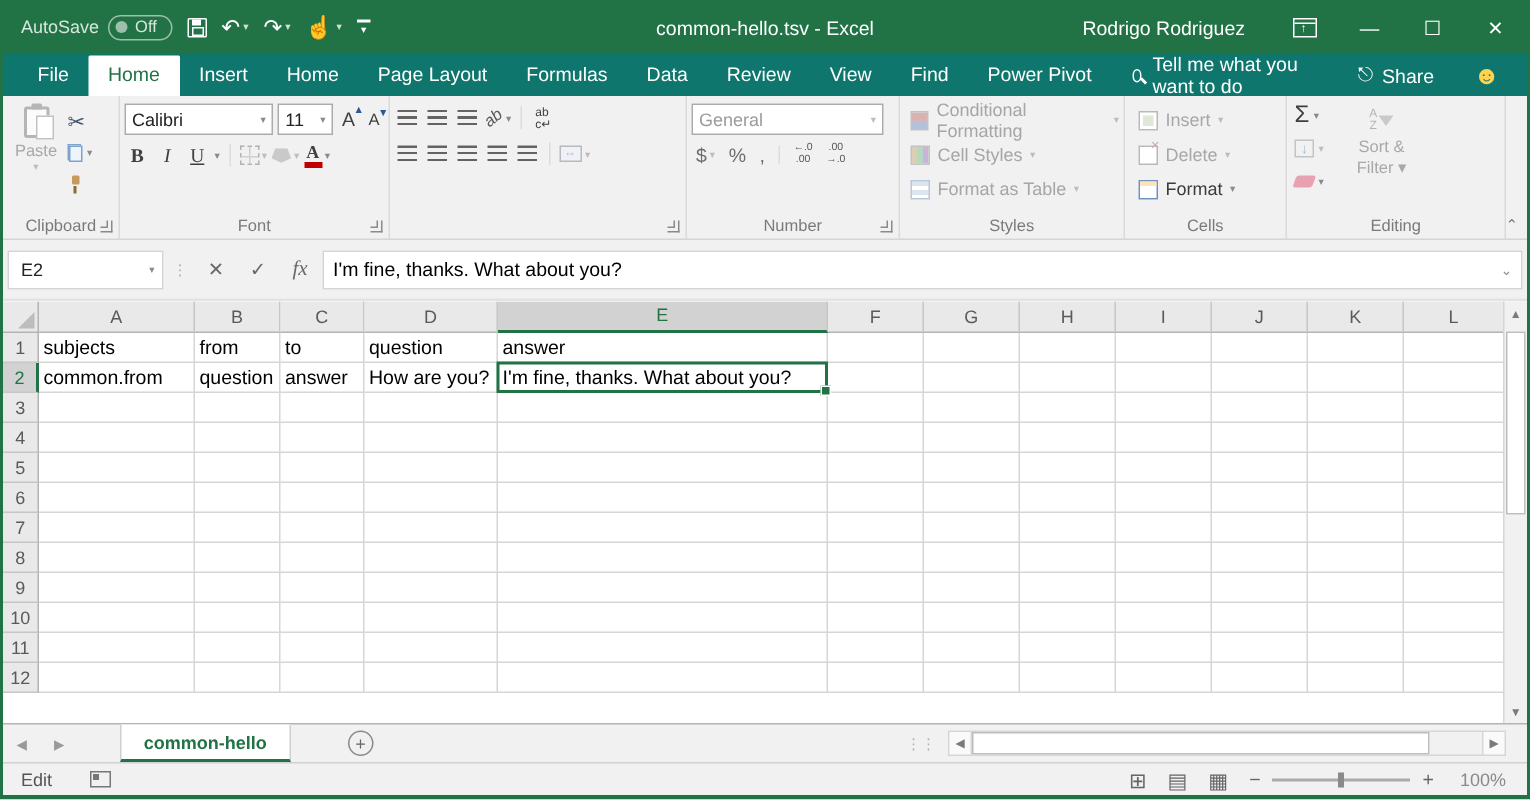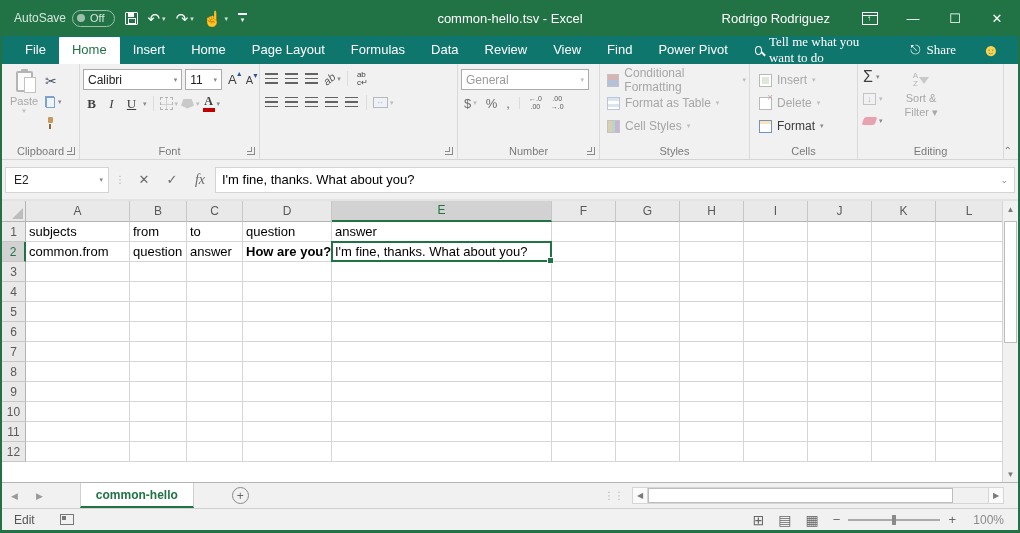--- a/index.html
+++ b/index.html
@@ -32,21 +32,21 @@
   .ribdisp::after { content:"↑"; position:absolute; left:4px; top:1px; font-size:8px; }
   .winbtn { width:42px; height:36px; display:flex; align-items:center; justify-content:center;
     font-size:13px; color:#fff; }
 
   
   .tabsrow { height:28px; background:#0f766e; display:flex; align-items:flex-end;
     padding-left:10px; flex:none;justify-content:space-between; }
   .rtab { color:#fff; font-size:13px; padding:4px 13px 7px; white-space:nowrap; }
   .rtab.active { background:#fff; color:#217346; padding-top:5px; border-radius:1px 1px 0 0; }
   .tabs-right { margin-left:auto; display:flex; align-items:center; gap:4px; padding-right:10px;
-    color:#fff; font-size:13px; height:100%;font-family:Liberation Serif, serif; }
+    color:#fff; font-size:13px; height:100%; }
   .tellme { display:flex; align-items:center; gap:7px; padding:0 14px; }
   .mag-w { width:9px; height:9px; border:1.5px solid #fff; border-radius:50%; position:relative; }
   .mag-w::after { content:""; position:absolute; width:5px; height:1.5px; background:#fff;
     transform:rotate(45deg); right:-5px; bottom:-1px; }
   .share { display:flex; align-items:center; gap:6px; padding:0 14px; }
   .share-ic { font-size:13px; }
   .smiley { color:#ffd34d; font-size:17px; padding:0 8px; line-height:1; }
 
   
   .ribbon { height:96px; background:#f1f1f1; display:flex; flex:none;
@@ -433,27 +433,27 @@
       <span class="launcher"></span>
     </div>
 
     <div class="rgroup g-styles">
       <div class="styrow">
         <span class="cf-ic"></span>
         <span>Conditional Formatting</span>
         <span class="caret dis">▾</span>
       </div>
       <div class="styrow">
+        <span class="cs-ic"></span>
+        <span>Cell Styles</span>
+        <span class="caret dis">▾</span>
+      </div>
+      <div class="styrow">
         <span class="ft-ic"></span>
         <span>Format as Table</span>
-        <span class="caret dis">▾</span>
-      </div>
-      <div class="styrow">
-        <span class="cs-ic"></span>
-        <span>Cell Styles</span>
         <span class="caret dis">▾</span>
       </div>
       <span class="glabel">Styles</span>
     </div>
 
     <div class="rgroup g-cells">
       <div class="cellrow dis-t">
         <span class="ins-ic"></span>
         <span>Insert</span>
         <span class="caret dis">▾</span>
@@ -541,21 +541,21 @@
           <div class="cell" style="width: 64px;"></div>
           <div class="cell" style="width: 64px;"></div>
           <div class="cell" style="width: 64px;"></div>
           <div class="cell" style="width: 67px;"></div>
         </div>
         <div class="grid-row">
           <div class="row-h sel">2</div>
           <div class="cell" style="width: 104px;">common.from</div>
           <div class="cell" style="width: 57px;">question</div>
           <div class="cell" style="width: 56px;">answer</div>
-          <div class="cell" style="width: 89px; font-weight: bold;">How are you?</div>
+          <div class="cell" style="width: 89px;">How are you?</div>
           <div class="cell active" style="width: 220px;">I'm fine, thanks. What about you?</div>
           <div class="cell" style="width: 64px;"></div>
           <div class="cell" style="width: 64px;"></div>
           <div class="cell" style="width: 64px;"></div>
           <div class="cell" style="width: 64px;"></div>
           <div class="cell" style="width: 64px;"></div>
           <div class="cell" style="width: 64px;"></div>
           <div class="cell" style="width: 67px;"></div>
         </div>
         <div class="grid-row">

